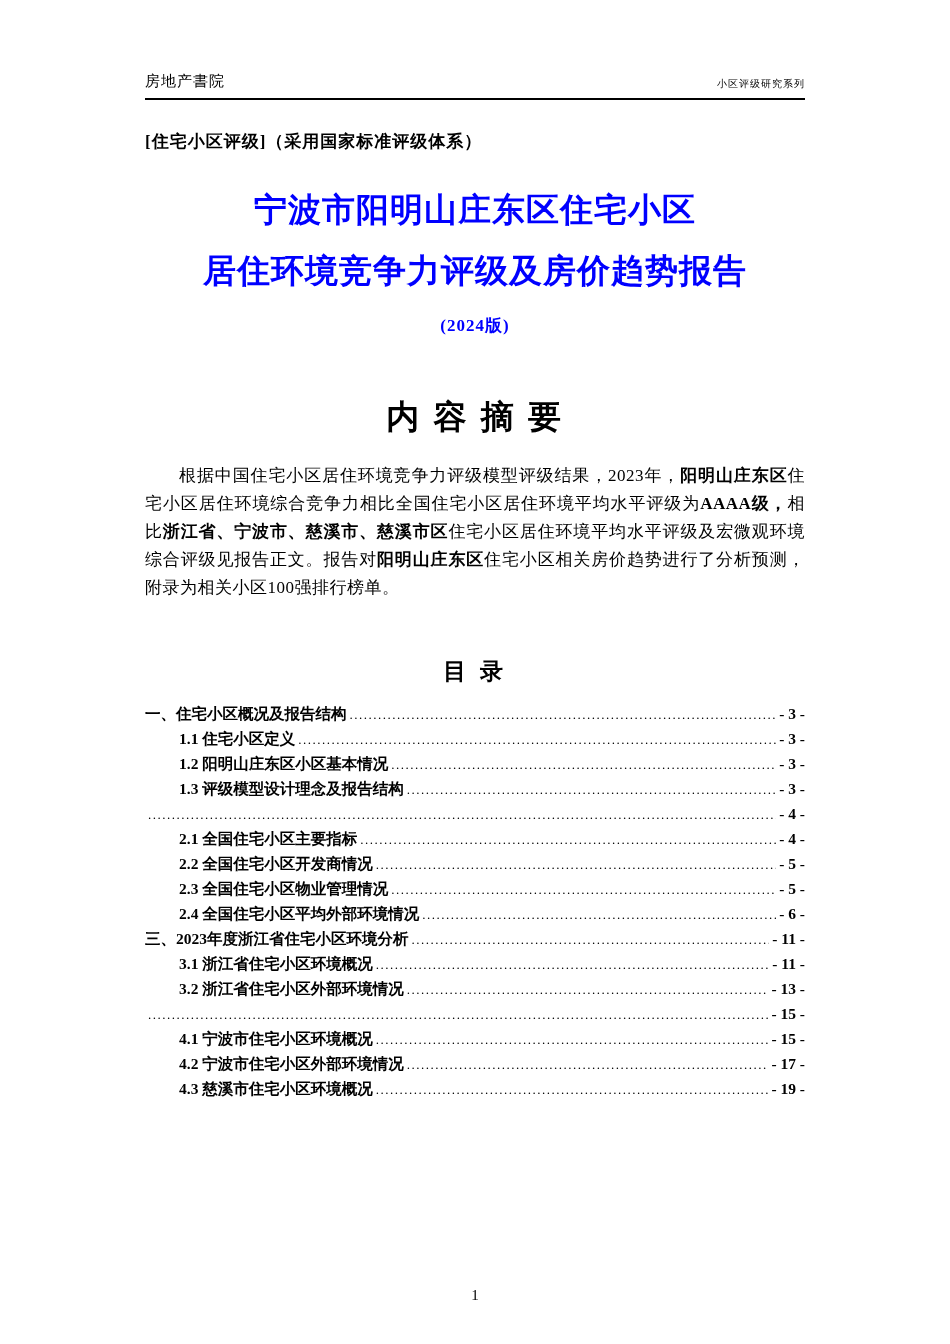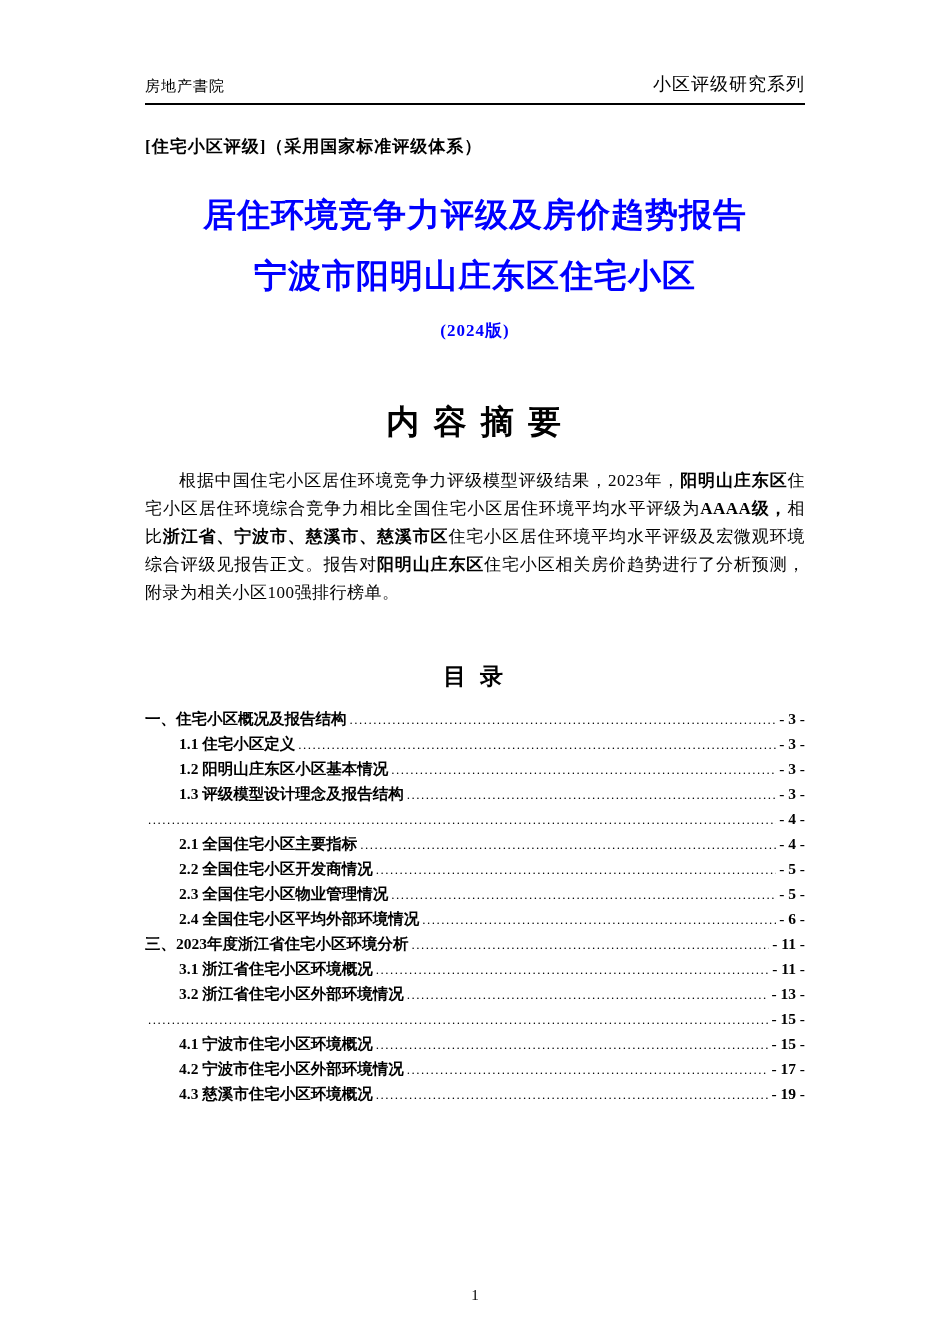--- a/index.html
+++ b/index.html
@@ -16,21 +16,21 @@
     overflow: hidden;
   }
   .header {
     display: flex;
     justify-content: space-between;
     align-items: flex-end;
     padding-bottom: 7px;
     border-bottom: 2px solid #000000;
   }
   .header-left { font-size: 15px; letter-spacing: 1px; }
-  .header-right { font-size: 18px; letter-spacing: 1px; }
+  .header-right { font-size: 10px; letter-spacing: 1px; }
   .tagline {
     margin-top: 30px;
     font-weight: bold;
     font-size: 17px;
     letter-spacing: 1px;
   }
   .title-block {
     margin-top: 40px;
     text-align: center;
     color: #0000ff;
@@ -107,22 +107,22 @@
 <div class="page">
 
   <div class="header">
     <span class="header-left">房地产書院</span>
     <span class="header-right">小区评级研究系列</span>
   </div>
 
   <div class="tagline">[住宅小区评级]（采用国家标准评级体系）</div>
 
   <div class="title-block">
+    <div class="title-line">宁波市阳明山庄东区住宅小区</div>
     <div class="title-line">居住环境竞争力评级及房价趋势报告</div>
-    <div class="title-line">宁波市阳明山庄东区住宅小区</div>
     <div class="edition">(2024版)</div>
   </div>
 
   <div class="summary-heading">内 容 摘 要</div>
 
   <p class="summary" id="summary-paragraph"><span class="seg">根据中国住宅小区居住环境竞争力评级模型评级结果，2023年，</span><span class="seg bold">阳明山庄东区</span><span class="seg">住宅小区居住环境综合竞争力相比全国住宅小区居住环境平均水平评级为</span><span class="seg bold">AAAA级，</span><span class="seg">相比</span><span class="seg bold">浙江省、宁波市、慈溪市、慈溪市区</span><span class="seg">住宅小区居住环境平均水平评级及宏微观环境综合评级见报告正文。报告对</span><span class="seg bold">阳明山庄东区</span><span class="seg">住宅小区相关房价趋势进行了分析预测，附录为相关小区100强排行榜单。</span></p>
 
   <div class="toc-heading">目 录</div>
 
   <div class="toc" id="toc-list">

